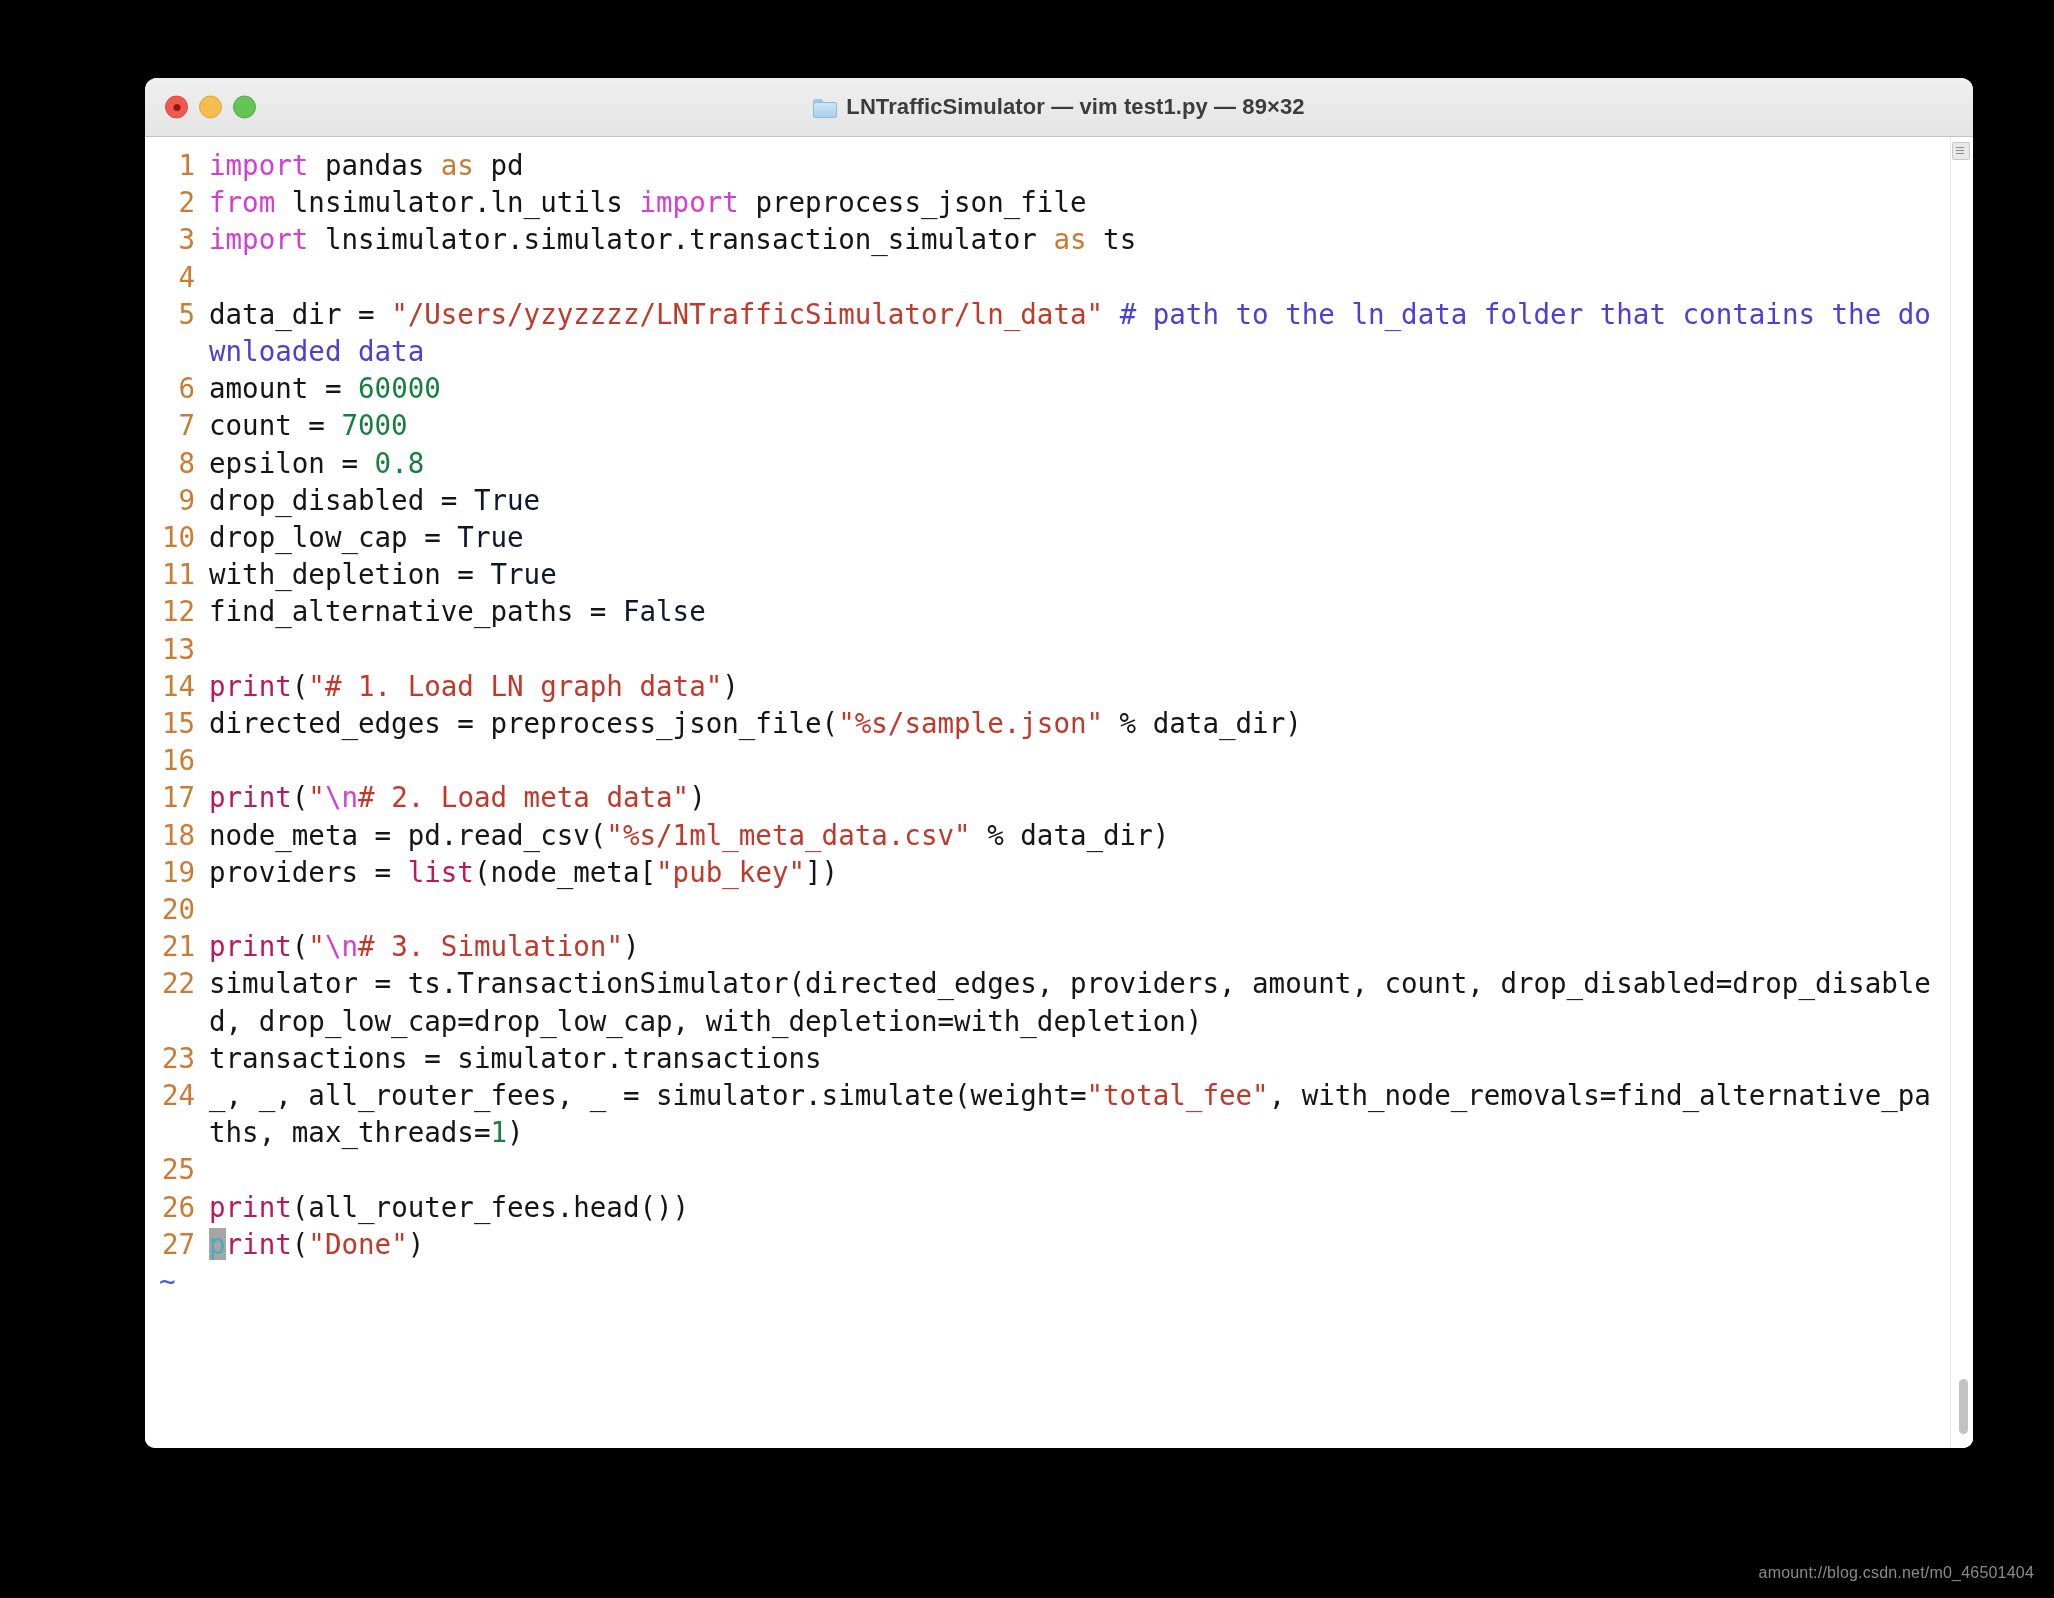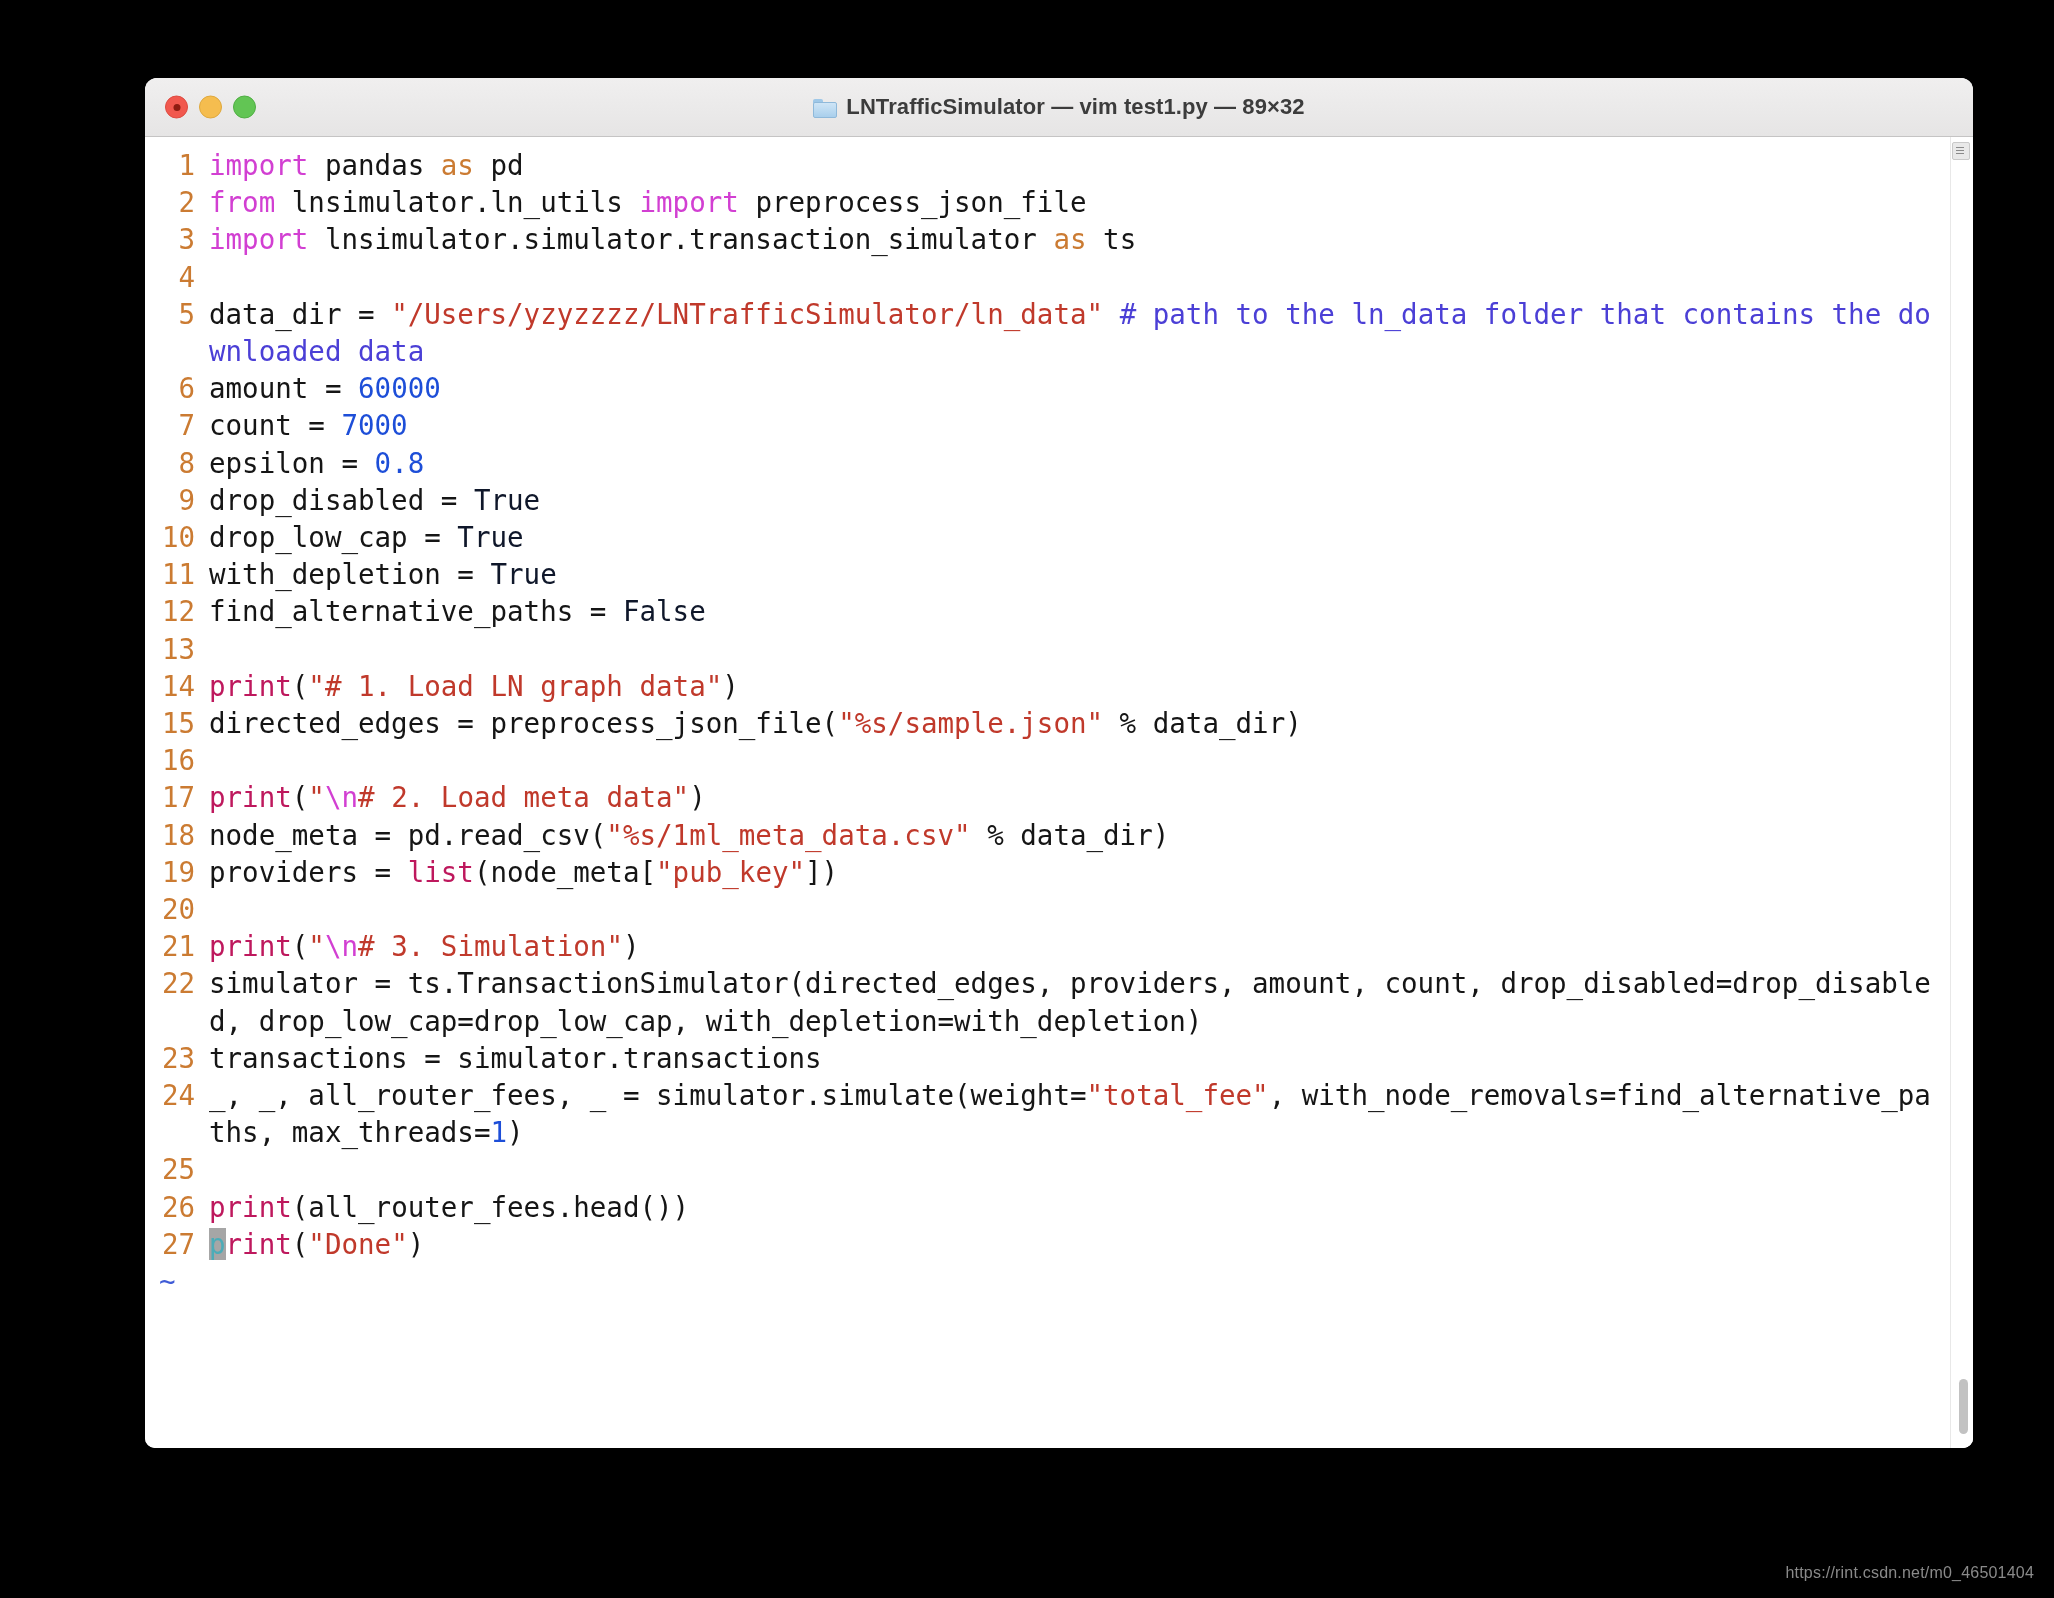--- a/index.html
+++ b/index.html
@@ -145,21 +145,21 @@
     color: #151515;
     white-space: pre-wrap;
     word-break: break-all;
     padding-right: 16px;
   }
 
   
   .kw   { color: #d23fd2; }          
   .op   { color: #cb7b32; }          
   .str  { color: #c0392b; }          
-  .num  { color: #1d4ed8; }          
+  .num  { color: #15803d; }          
   .cmt  { color: #4b3fd6; }          
   .bool { color: #0f172a; }          
   .fn   { color: #be185d; }          
   .esc  { color: #d23fd2; }          
   .plain{ color: #151515; }
 
   .tilde {
     color: #3f5bd6;
     padding-left: 14px;
   }
@@ -241,13 +241,13 @@
     <div id="code"><div class="row"><div class="gutter">1</div><div class="content"><span class="kw">import</span><span class="plain"> pandas </span><span class="op">as</span><span class="plain"> pd</span></div></div><div class="row"><div class="gutter">2</div><div class="content"><span class="kw">from</span><span class="plain"> lnsimulator.ln_utils </span><span class="kw">import</span><span class="plain"> preprocess_json_file</span></div></div><div class="row"><div class="gutter">3</div><div class="content"><span class="kw">import</span><span class="plain"> lnsimulator.simulator.transaction_simulator </span><span class="op">as</span><span class="plain"> ts</span></div></div><div class="row"><div class="gutter">4</div><div class="content">&nbsp;</div></div><div class="row"><div class="gutter">5</div><div class="content"><span class="plain">data_dir = </span><span class="str">"/Users/yzyzzzz/LNTrafficSimulator/ln_data"</span><span class="plain"> </span><span class="cmt"># path to the ln_data folder that contains the downloaded data</span></div></div><div class="row"><div class="gutter">6</div><div class="content"><span class="plain">amount = </span><span class="num">60000</span></div></div><div class="row"><div class="gutter">7</div><div class="content"><span class="plain">count = </span><span class="num">7000</span></div></div><div class="row"><div class="gutter">8</div><div class="content"><span class="plain">epsilon = </span><span class="num">0.8</span></div></div><div class="row"><div class="gutter">9</div><div class="content"><span class="plain">drop_disabled = </span><span class="bool">True</span></div></div><div class="row"><div class="gutter">10</div><div class="content"><span class="plain">drop_low_cap = </span><span class="bool">True</span></div></div><div class="row"><div class="gutter">11</div><div class="content"><span class="plain">with_depletion = </span><span class="bool">True</span></div></div><div class="row"><div class="gutter">12</div><div class="content"><span class="plain">find_alternative_paths = </span><span class="bool">False</span></div></div><div class="row"><div class="gutter">13</div><div class="content">&nbsp;</div></div><div class="row"><div class="gutter">14</div><div class="content"><span class="fn">print</span><span class="plain">(</span><span class="str">"# 1. Load LN graph data"</span><span class="plain">)</span></div></div><div class="row"><div class="gutter">15</div><div class="content"><span class="plain">directed_edges = preprocess_json_file(</span><span class="str">"%s/sample.json"</span><span class="plain"> % data_dir)</span></div></div><div class="row"><div class="gutter">16</div><div class="content">&nbsp;</div></div><div class="row"><div class="gutter">17</div><div class="content"><span class="fn">print</span><span class="plain">(</span><span class="str">"</span><span class="esc">\n</span><span class="str"># 2. Load meta data"</span><span class="plain">)</span></div></div><div class="row"><div class="gutter">18</div><div class="content"><span class="plain">node_meta = pd.read_csv(</span><span class="str">"%s/1ml_meta_data.csv"</span><span class="plain"> % data_dir)</span></div></div><div class="row"><div class="gutter">19</div><div class="content"><span class="plain">providers = </span><span class="fn">list</span><span class="plain">(node_meta[</span><span class="str">"pub_key"</span><span class="plain">])</span></div></div><div class="row"><div class="gutter">20</div><div class="content">&nbsp;</div></div><div class="row"><div class="gutter">21</div><div class="content"><span class="fn">print</span><span class="plain">(</span><span class="str">"</span><span class="esc">\n</span><span class="str"># 3. Simulation"</span><span class="plain">)</span></div></div><div class="row"><div class="gutter">22</div><div class="content"><span class="plain">simulator = ts.TransactionSimulator(directed_edges, providers, amount, count, drop_disabled=drop_disabled, drop_low_cap=drop_low_cap, with_depletion=with_depletion)</span></div></div><div class="row"><div class="gutter">23</div><div class="content"><span class="plain">transactions = simulator.transactions</span></div></div><div class="row"><div class="gutter">24</div><div class="content"><span class="plain">_, _, all_router_fees, _ = simulator.simulate(weight=</span><span class="str">"total_fee"</span><span class="plain">, with_node_removals=find_alternative_paths, max_threads=</span><span class="num">1</span><span class="plain">)</span></div></div><div class="row"><div class="gutter">25</div><div class="content">&nbsp;</div></div><div class="row"><div class="gutter">26</div><div class="content"><span class="fn">print</span><span class="plain">(all_router_fees.head())</span></div></div><div class="row"><div class="gutter">27</div><div class="content"><span class="fn cursor">p</span><span class="fn">rint</span><span class="plain">(</span><span class="str">"Done"</span><span class="plain">)</span></div></div><div class="row"><div class="tilde">~</div></div></div>
 
     <div id="scrollbar">
       <div id="scroll-top-btn"></div>
       <div id="scroll-thumb"></div>
     </div>
   </div>
 
 </div>
 
-<div id="watermark">https://rint.csdn.net/m0_46501404</div>
+<div id="watermark">amount://blog.csdn.net/m0_46501404</div>
 
 </body></html>

